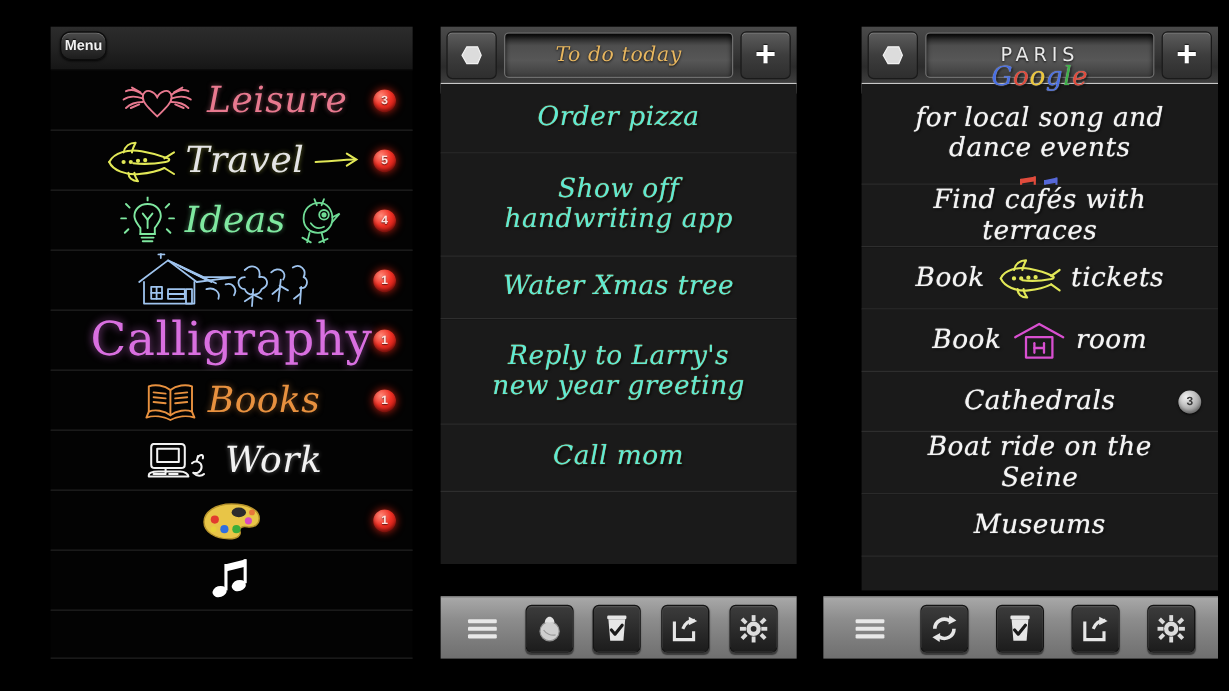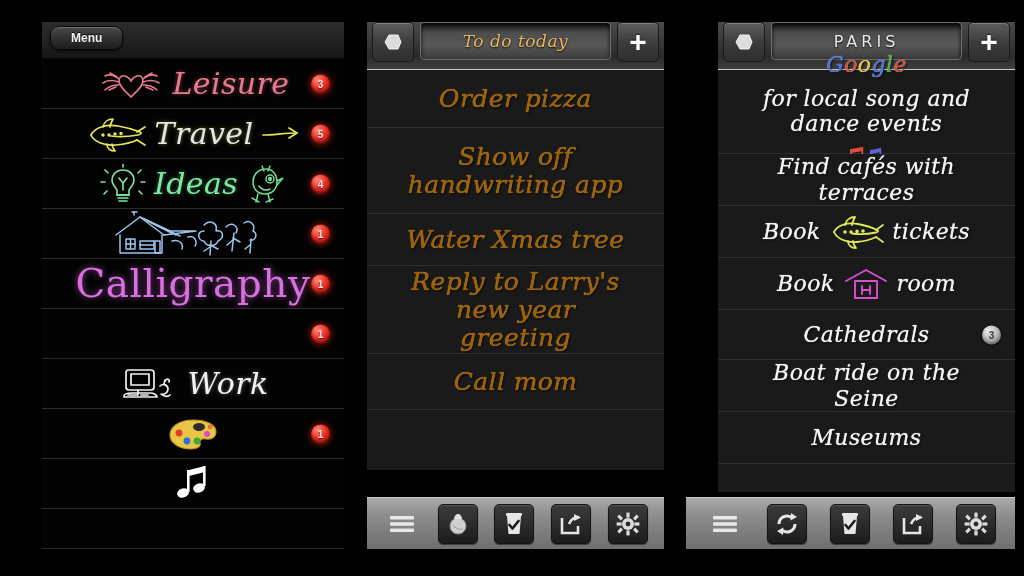--- a/index.html
+++ b/index.html
@@ -19,21 +19,21 @@
     overflow:hidden;
   }
   .panel.p1{left:42px;top:22px;width:302px;height:527px;}
   .panel.p2{left:367px;top:22px;width:297px;height:527px;}
   .panel.p3{left:686px;top:22px;width:297px;height:527px;padding-left:32px;}
 
   
   .topbar{
     height:48px;width:100%;
     background:linear-gradient(180deg,#4a4a4a 0%,#3a3a3a 40%,#2b2b2b 72%,#3e3e3e 100%);
-    display:flex;
+    display:flex;align-items:center;
     padding:0 5px;box-sizing:border-box;
     border-bottom:1px solid #111;
     position:relative;
   }
   .topbar:after{
     content:"";position:absolute;left:0;right:0;bottom:-9px;height:9px;
     background:linear-gradient(180deg,#cfcfcf 0%,#9b9b9b 55%,#6d6d6d 100%);
   }
   .navbtn{
     width:40px;height:38px;border-radius:5px;
@@ -67,21 +67,21 @@
     text-shadow:0 -1px 1px rgba(0,0,0,.7);}
 
   
   .p1head{
     height:36px;width:100%;position:relative;
     background:linear-gradient(180deg,#2c2c2c 0%,#242424 45%,#161616 100%);
     border-bottom:1px solid #0a0a0a;
   }
   .menubtn{
     position:absolute;left:8px;top:4px;
-    padding:4px 20px;border-radius:9px;
+    padding:4px 3px;border-radius:9px;
     background:linear-gradient(180deg,#4b4b4b 0%,#333 45%,#1d1d1d 100%);
     border:1px solid #0c0c0c;
     box-shadow:inset 0 1px 0 rgba(255,255,255,.2), 0 1px 2px rgba(0,0,0,.8);
     color:#f2f2f2;font-size:12px;font-weight:bold;
     text-shadow:0 -1px 1px rgba(0,0,0,.9);
     cursor:pointer;
     text-align:center;
   }
 
   
@@ -101,21 +101,21 @@
     padding:0 30px;box-sizing:border-box;
   }
 
   
   .hand{
     font-family:"DejaVu Serif", serif;
     font-style:italic;
     letter-spacing:.4px;
   }
   .todo-text{
-    font-size:25px;color:#a16207;
+    font-size:22px;color:#5eead4;
     text-shadow:0 0 1px #c79a48, 1px 1px 2px rgba(0,0,0,.95);
     line-height:1.12;
   }
   .paris-text{
     font-size:22px;color:#f4f4f4;
     text-shadow:0 0 1px #cfcfcf, 1px 1px 2px rgba(0,0,0,.95);
     line-height:1.16;
   }
   .cat-label{font-size:30px;line-height:1;}
 
@@ -312,20 +312,38 @@
 
       <div class="row" style="height:50px">
         <div class="rowtext">
           <span style="font-family:'DejaVu Serif',serif;font-size:39px;color:#d96fe0;
                        text-shadow:0 0 7px rgba(217,111,224,.65);letter-spacing:.5px;">Calligraphy</span>
         </div>
         <div class="badge-red">1</div>
       </div>
 
       <div class="row" style="height:50px">
+        <div class="rowtext">
+          <span class="doodle">
+            <svg width="46" height="36" viewBox="0 0 46 36">
+              <g fill="none" stroke="#e8913f" stroke-width="1.6" stroke-linecap="round" stroke-linejoin="round">
+                <path d="M23 9 C18 5 10 4 5 6 L5 27 C10 25 18 26 23 30 C28 26 36 25 41 27 L41 6 C36 4 28 5 23 9 Z"></path>
+                <path d="M23 9 L23 30"></path>
+                <path d="M9 11 L19 12"></path>
+                  <path d="M9 15 L19 16"></path>
+                  <path d="M9 19 L19 20"></path>
+                <path d="M27 12 L37 11"></path>
+                  <path d="M27 16 L37 15"></path>
+                  <path d="M27 20 L37 19"></path>
+                <path d="M5 27 L3 32 C9 30 17 31 23 34 C29 31 37 30 43 32 L41 27"></path>
+              </g>
+            </svg>
+          </span>
+          <span class="hand cat-label" style="color:#e8913f;text-shadow:0 0 5px rgba(232,145,63,.5)">Books</span>
+        </div>
         <div class="badge-red">1</div>
       </div>
 
       <div class="row" style="height:50px">
         <div class="rowtext">
           <span class="doodle">
             <svg width="62" height="40" viewBox="0 0 62 40">
               <g fill="none" stroke="#f2f2f2" stroke-width="1.7" stroke-linecap="round" stroke-linejoin="round">
                 <path d="M10 6 C9 6 8 7 8 9 L8 23 C8 25 9 26 11 26 L33 26 C35 26 36 25 36 23 L36 9 C36 7 35 6 33 6 Z"></path>
                 <path d="M13 10 L31 10 L31 21 L13 21 Z"></path>

